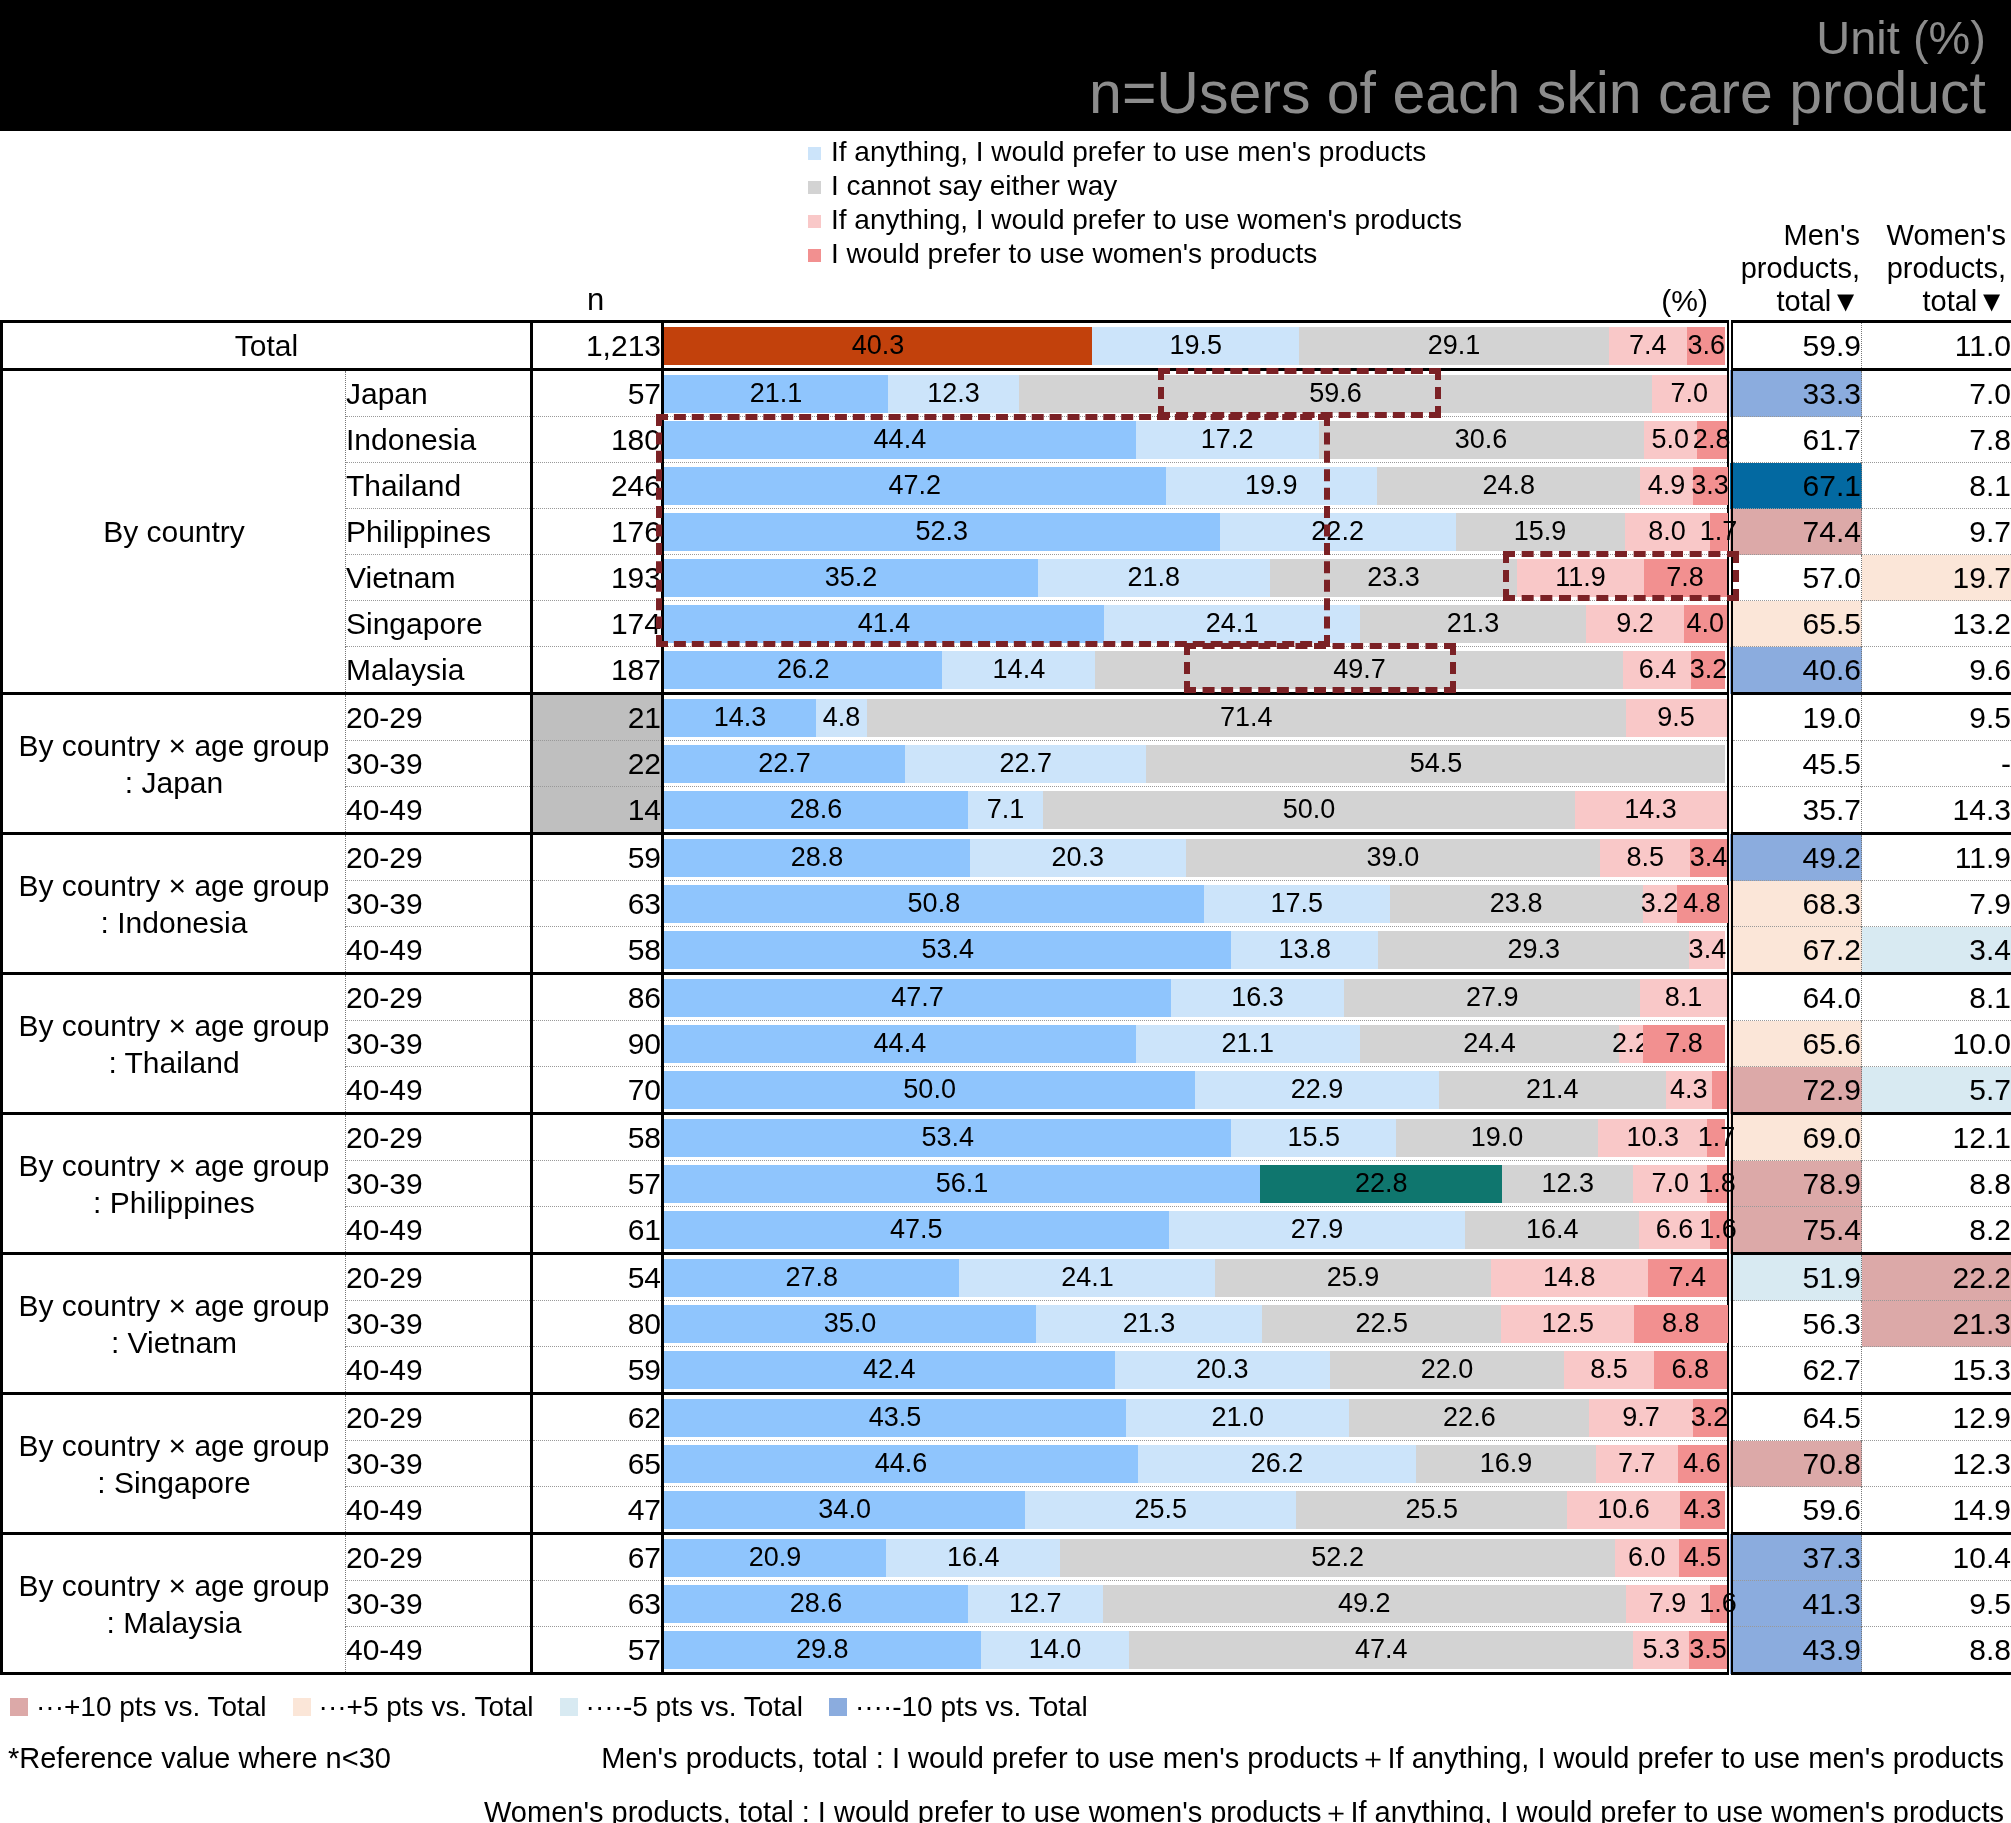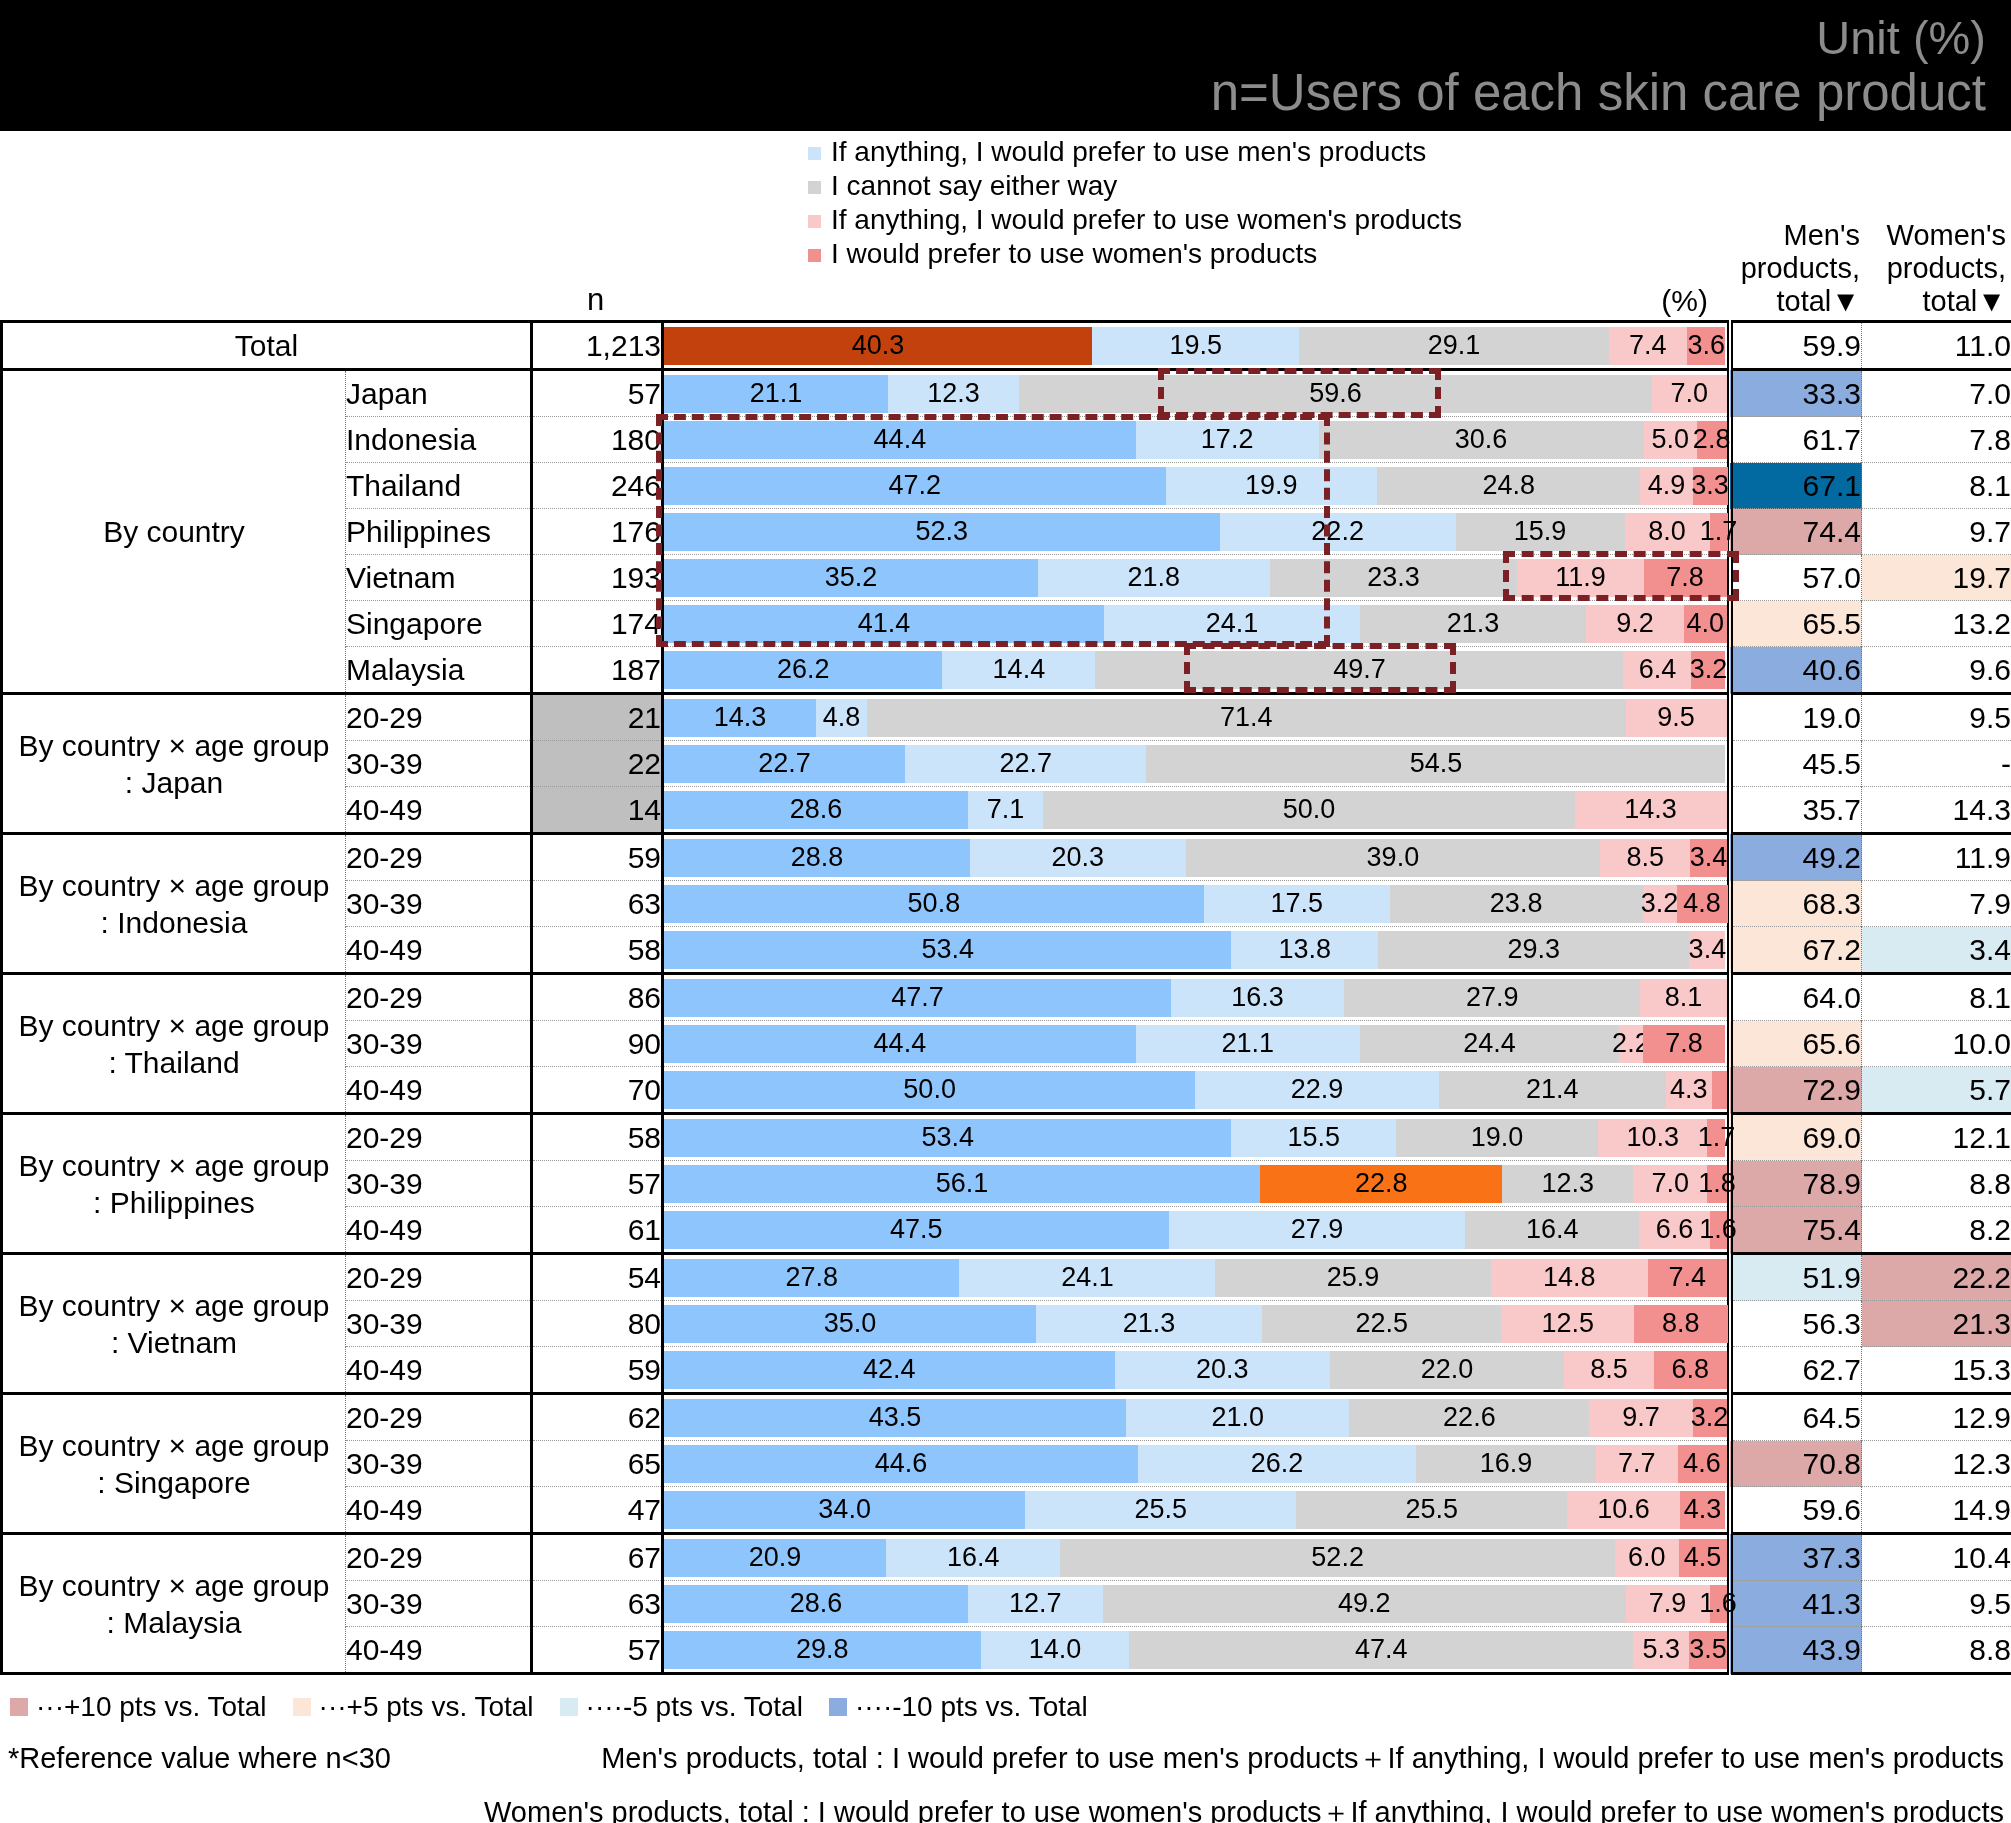--- a/index.html
+++ b/index.html
@@ -2,21 +2,21 @@
 <html><head>
 <meta charset="utf-8">
 <style>
   html,body{margin:0;padding:0;background:#fff;}
   .page{position:relative;width:2012px;height:1824px;background:#fff;
         font-family:"Liberation Sans","DejaVu Sans",sans-serif;color:#000;overflow:hidden;}
 
   
   .banner{height:131px;background:#000;text-align:right;padding-right:26px;box-sizing:border-box;}
   .banner-line1{color:#8c8c8c;font-size:47px;padding-top:10px;line-height:56px;}
-  .banner-line2{color:#8c8c8c;font-size:51px;line-height:54px;}
+  .banner-line2{color:#8c8c8c;font-size:59px;line-height:54px;}
 
   
   .mid{position:relative;height:189px;}
   .legend{position:absolute;left:808px;top:4px;margin:0;padding:0;list-style:none;}
   .legend li{display:flex;align-items:center;gap:10px;height:34px;font-size:28px;}
   .legend .sw{width:13px;height:13px;flex:0 0 13px;margin-top:2px;}
   .n-label{position:absolute;left:530px;width:131px;bottom:2px;text-align:center;font-size:31px;}
   .pct-label{position:absolute;left:1529px;width:179px;bottom:2px;text-align:right;font-size:30px;}
   .mens-header{position:absolute;left:1729px;width:131px;bottom:2px;text-align:right;font-size:29px;line-height:33px;}
   .womens-header{position:absolute;left:1865px;width:141px;bottom:2px;text-align:right;font-size:29px;line-height:33px;}
@@ -527,21 +527,21 @@
             <td class="womens">12.1</td>
           </tr>
           <tr class="group-inner">
             <td class="slabel">30-39</td>
             <td class="ncell">57</td>
             <td class="chart">
               <div class="bar">
                 <div class="seg" style="left: 0%; width: 56.1%; background: rgb(143, 197, 253);">
                   <span>56.1</span>
                 </div>
-                <div class="seg" style="left: 56.1%; width: 22.8%; background: #f97316;">
+                <div class="seg" style="left: 56.1%; width: 22.8%; background: #0f766e;">
                   <span>22.8</span>
                 </div>
                 <div class="seg" style="left: 78.9%; width: 12.3%; background: rgb(211, 211, 211);">
                   <span>12.3</span>
                 </div>
                 <div class="seg" style="left: 91.2%; width: 7%; background: rgb(249, 200, 200);">
                   <span>7.0</span>
                 </div>
                 <div class="seg" style="left: 98.2%; width: 1.8%; background: rgb(242, 144, 144);">
                   <span>1.8</span>

